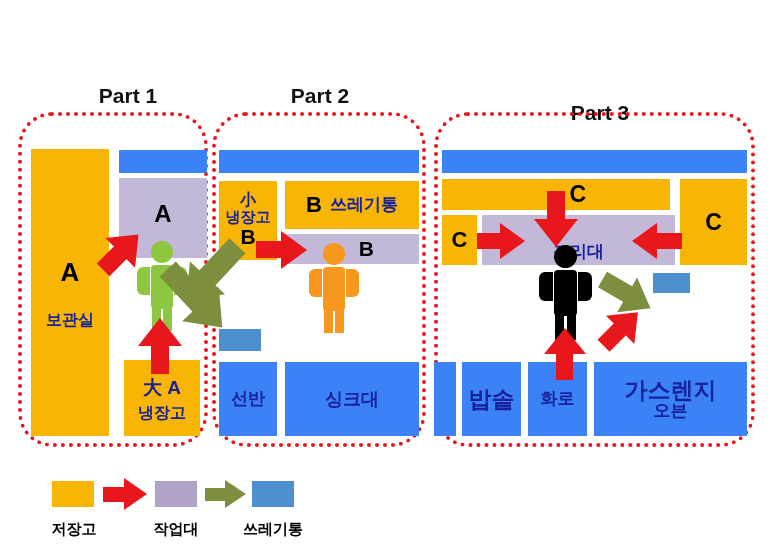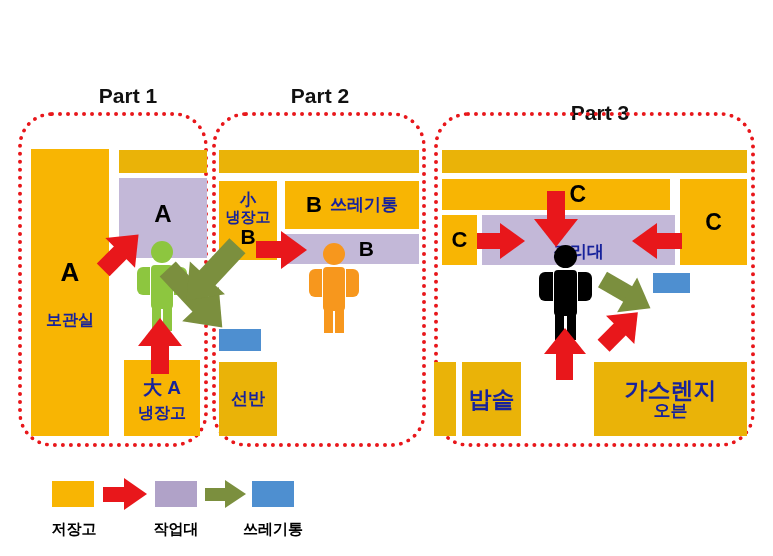--- a/index.html
+++ b/index.html
@@ -30,21 +30,21 @@
 
   
   .part-frame{
     border:4px dotted #E8171B;
     border-radius:34px;
     box-sizing:border-box;
   }
 
   
   .box{box-sizing:border-box;display:flex;align-items:center;justify-content:center;}
-  .yellow{background:#eab308;}
+  .yellow{background:#3b82f6;}
   .orange{background:#F8B503;}
   .purple{background:#C3B8D8;}
   .blue{background:#4E8FD0;}
 
   .lbl-ko{color:#17229B;font-weight:bold;line-height:1.05;text-align:center;}
   .lbl-letter{color:#000;font-weight:bold;}
 
   
   .person{position:absolute;}
   .person .head{position:absolute;border-radius:50%;}
@@ -130,20 +130,23 @@
   <div class="abs box purple" style="left:285px;top:234px;width:134px;height:30px;justify-content:flex-end;padding-right:45px;">
     <div class="lbl-letter" style="font-size:21px;">B</div>
   </div>
 
   <div class="abs box blue" style="left:219px;top:329px;width:42px;height:22px;"></div>
 
   <div class="abs box yellow" style="left:219px;top:362px;width:58px;height:74px;">
     <div class="lbl-ko" style="font-size:17px;">선반</div>
   </div>
 
+  <div class="abs box yellow" style="left:285px;top:362px;width:134px;height:74px;">
+    <div class="lbl-ko" style="font-size:18px;">싱크대</div>
+  </div>
 
   <div class="person" style="left:305px;top:243px;width:56px;height:90px;">
     <div class="head" style="left:18px;top:0;width:22px;height:22px;background:#F7971D;"></div>
     <div class="torso" style="left:18px;top:24px;width:22px;height:44px;background:#F7971D;border-radius:4px;"></div>
     <div class="armL" style="left:4px;top:26px;width:13px;height:28px;background:#F7971D;border-radius:6px 0 0 6px;"></div>
     <div class="armR" style="left:41px;top:26px;width:13px;height:28px;background:#F7971D;border-radius:0 6px 6px 0;"></div>
     <div class="legL" style="left:19px;top:62px;width:9px;height:28px;background:#F7971D;"></div>
     <div class="legR" style="left:30px;top:62px;width:9px;height:28px;background:#F7971D;"></div>
   </div>
 
@@ -180,20 +183,23 @@
 
   <div class="abs box purple" style="left:482px;top:215px;width:193px;height:50px;justify-content:center;align-items:flex-end;padding-bottom:4px;">
     <div class="lbl-ko" style="font-size:17px;">조리대</div>
   </div>
 
   <div class="abs box blue" style="left:653px;top:273px;width:37px;height:20px;"></div>
 
   <div class="abs box yellow" style="left:462px;top:362px;width:59px;height:74px;">
     <div class="lbl-ko" style="font-size:23px;">밥솥</div>
   </div>
+  <div class="abs box yellow" style="left:528px;top:362px;width:59px;height:74px;">
+    <div class="lbl-ko" style="font-size:17px;">화로</div>
+  </div>
   <div class="abs box yellow" style="left:594px;top:362px;width:153px;height:74px;flex-direction:column;">
     <div class="lbl-ko" style="font-size:23px;">가스렌지</div>
     <div class="lbl-ko" style="font-size:17px;">오븐</div>
   </div>
 
   <div class="abs box yellow" style="left:434px;top:362px;width:22px;height:74px;"></div>
 
   <div class="person" style="left:535px;top:245px;width:58px;height:95px;">
     <div class="head" style="left:19px;top:0;width:23px;height:23px;background:#000;"></div>
     <div class="torso" style="left:19px;top:25px;width:23px;height:46px;background:#000;border-radius:4px;"></div>

